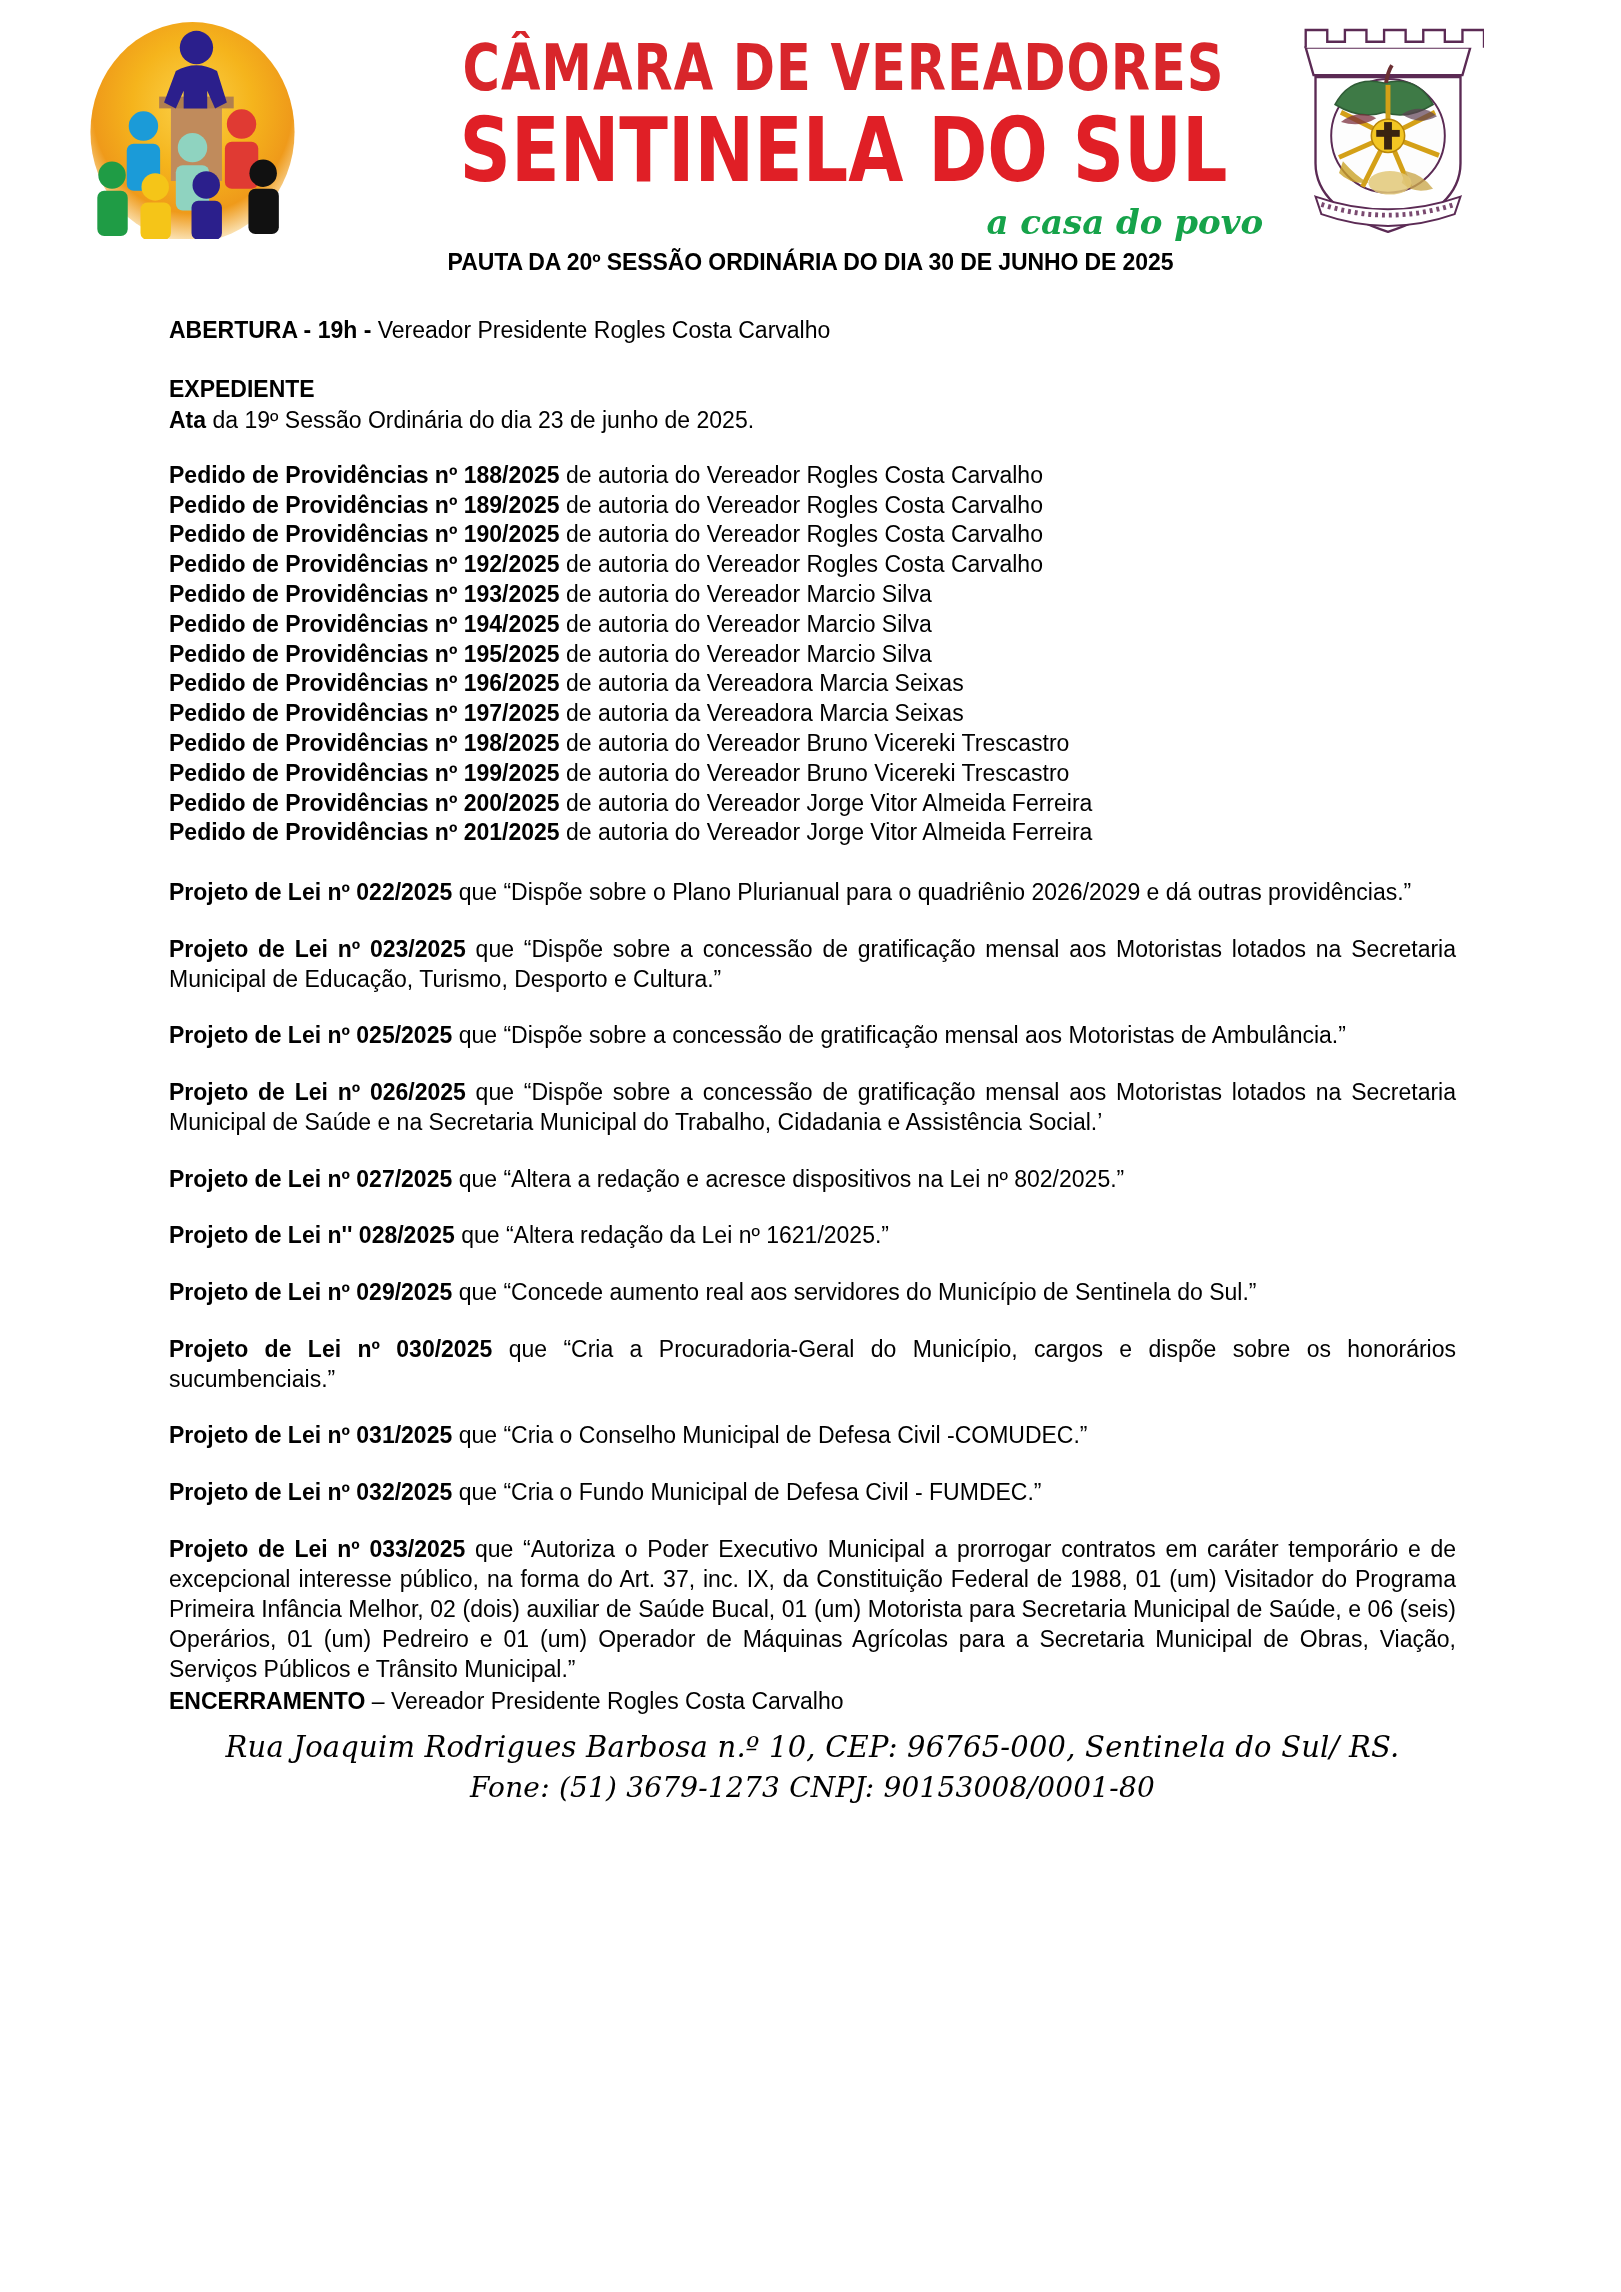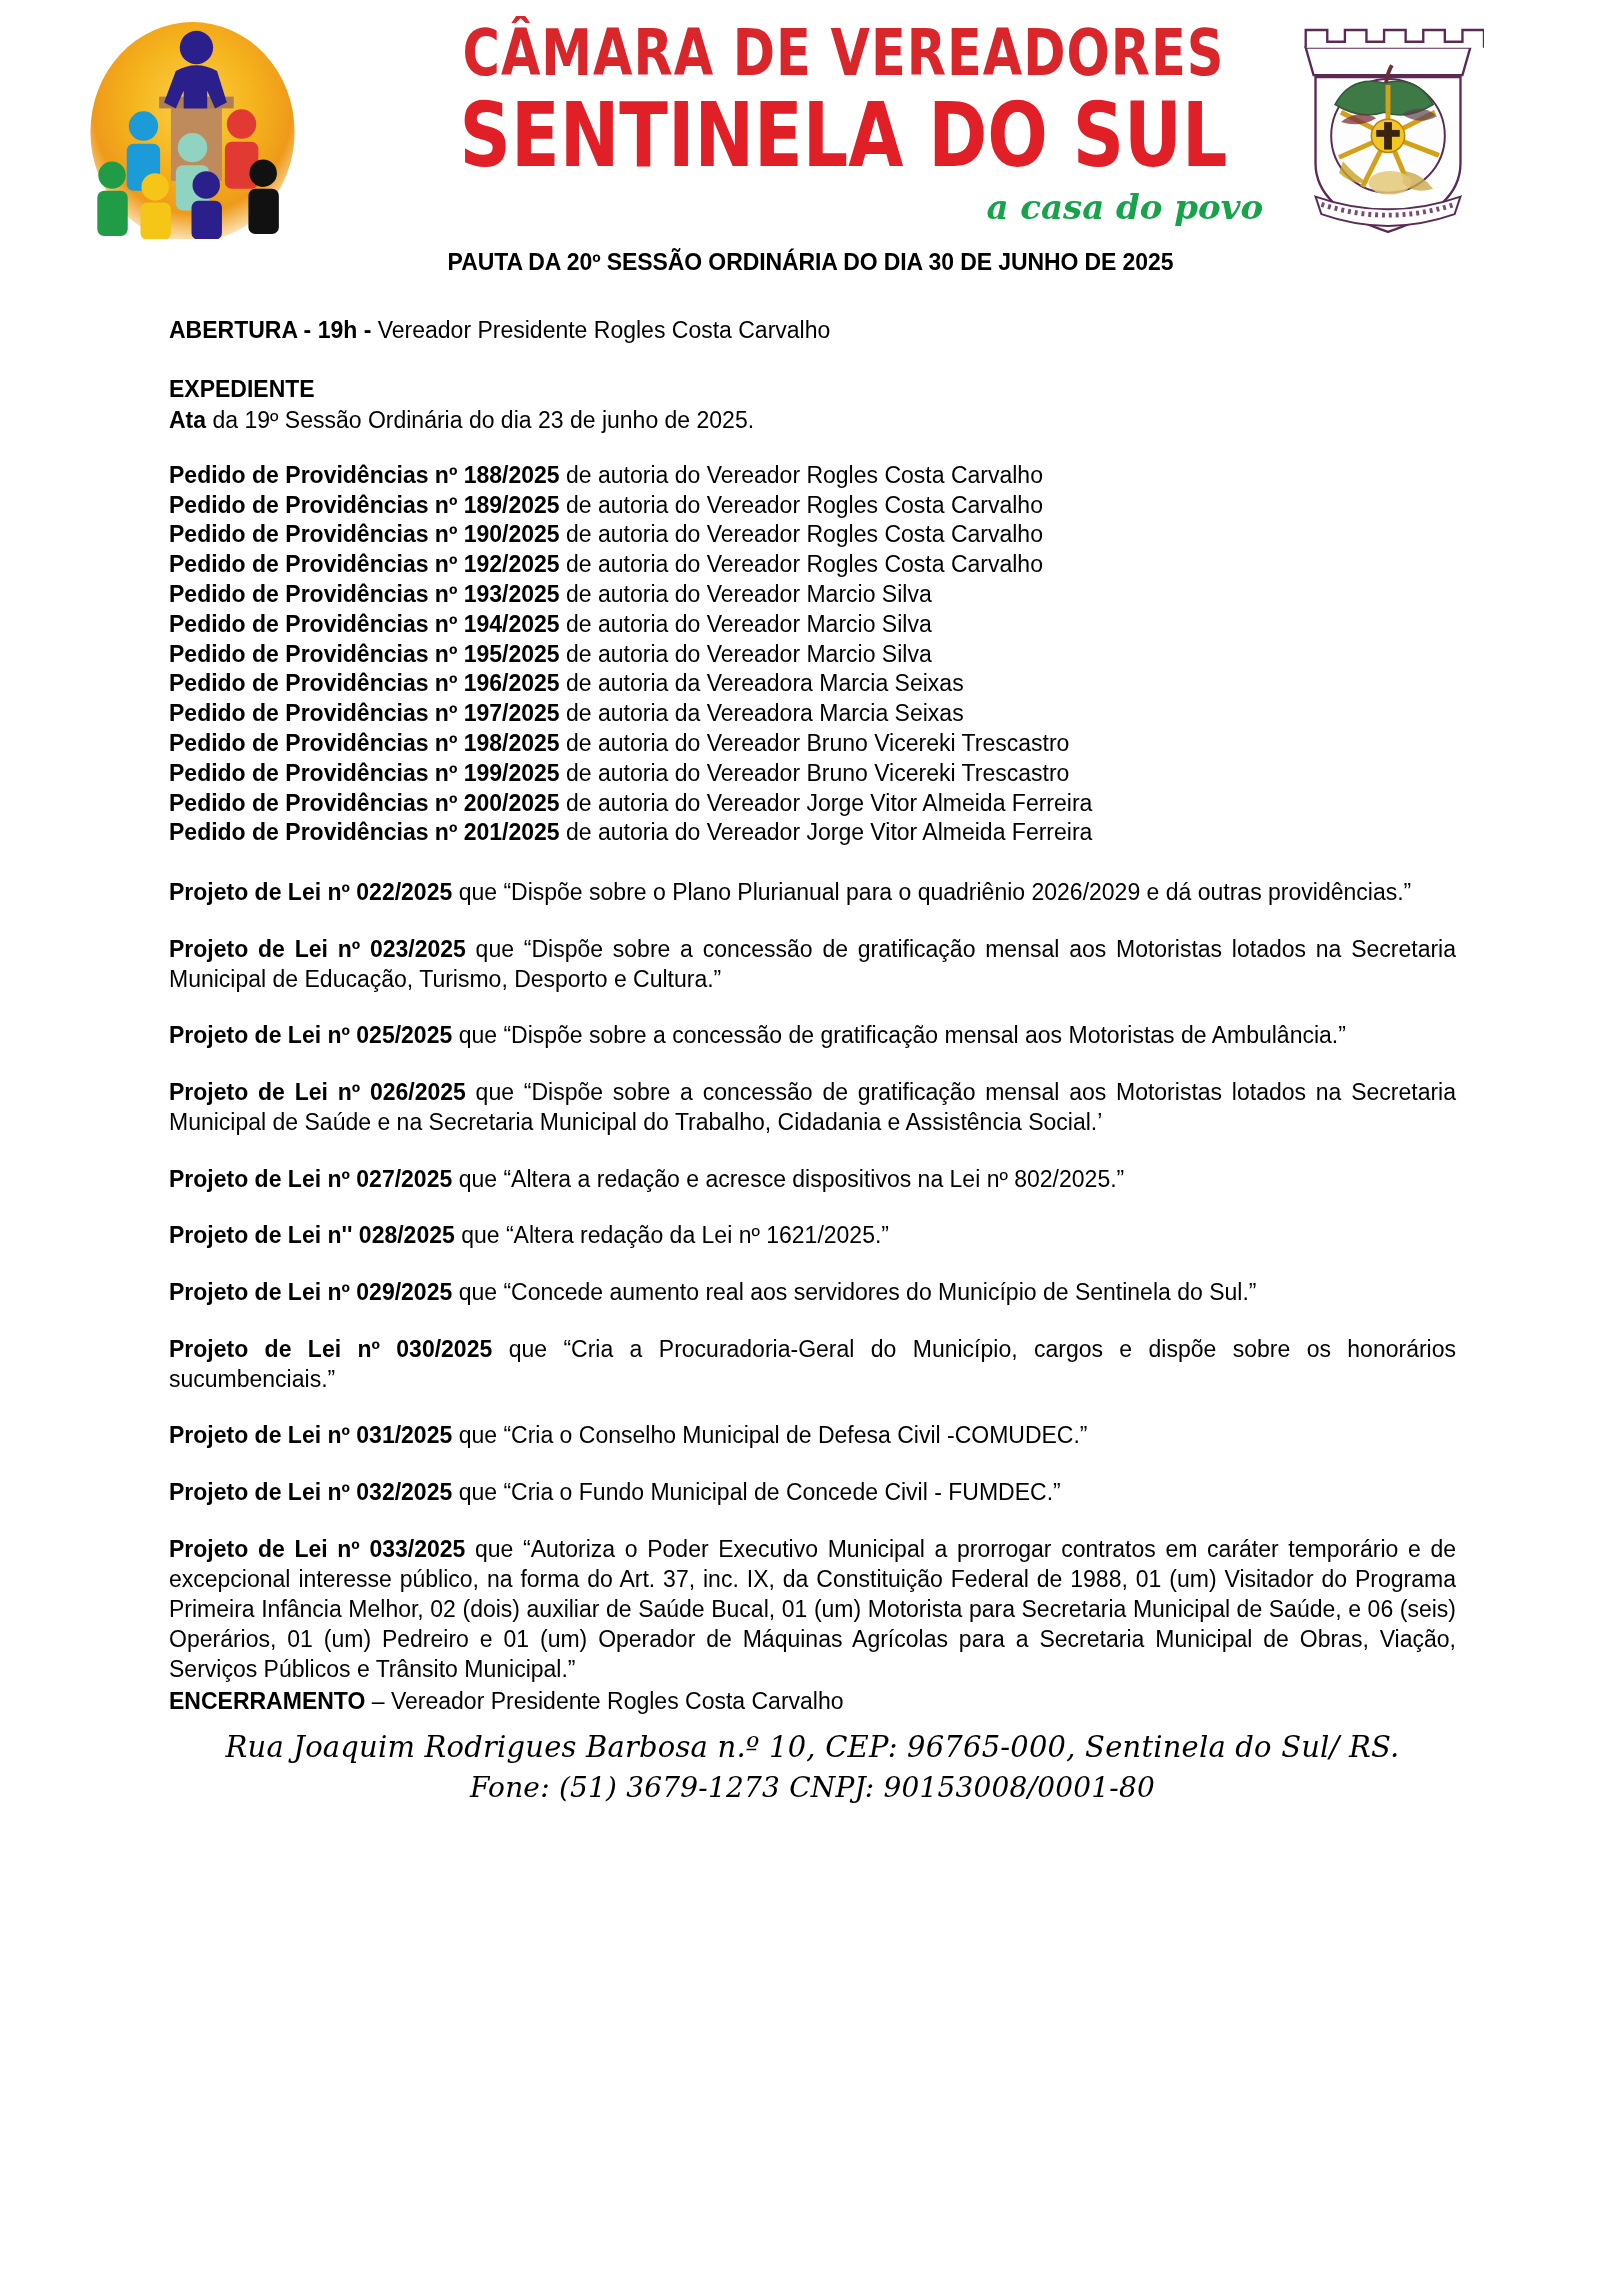--- a/index.html
+++ b/index.html
@@ -34,21 +34,21 @@
     left: 61px;
     top: 17.6px;
     width: 263px;
     height: 221px;
   }
   .logo-emblem svg { display: block; }
 
   .title-block {
     position: absolute;
     left: 412px;
-    top: 20px;
+    top: 35px;
     width: 863px;
     text-align: center;
   }
   .cam-line1 {
     font-family: "DejaVu Sans", sans-serif;
     font-weight: bold;
     font-size: 52px;
     letter-spacing: 1px;
     color: #d8262b;
     line-height: 1.04;
@@ -262,21 +262,21 @@
     <div class="pl-list">
       <p class="pl-item"><span class="b">Projeto de Lei nº 022/2025</span><span> que “Dispõe sobre o Plano Plurianual para o quadriênio 2026/2029 e dá outras providências.”</span></p>
       <p class="pl-item"><span class="b">Projeto de Lei nº 023/2025</span><span> que “Dispõe sobre a concessão de gratificação mensal aos Motoristas lotados na Secretaria Municipal de Educação, Turismo, Desporto e Cultura.”</span></p>
       <p class="pl-item"><span class="b">Projeto de Lei nº 025/2025</span><span> que “Dispõe sobre a concessão de gratificação mensal aos Motoristas de Ambulância.”</span></p>
       <p class="pl-item"><span class="b">Projeto de Lei nº 026/2025</span><span> que “Dispõe sobre a concessão de gratificação mensal aos Motoristas lotados na Secretaria Municipal de Saúde e na Secretaria Municipal do Trabalho, Cidadania e Assistência Social.’</span></p>
       <p class="pl-item"><span class="b">Projeto de Lei nº 027/2025</span><span> que “Altera a redação e acresce dispositivos na Lei nº 802/2025.”</span></p>
       <p class="pl-item"><span class="b">Projeto de Lei n'' 028/2025</span><span> que “Altera redação da Lei nº 1621/2025.”</span></p>
       <p class="pl-item"><span class="b">Projeto de Lei nº 029/2025</span><span> que “Concede aumento real aos servidores do Município de Sentinela do Sul.”</span></p>
       <p class="pl-item"><span class="b">Projeto de Lei nº 030/2025</span><span> que “Cria a Procuradoria-Geral do Município, cargos e dispõe sobre os honorários sucumbenciais.”</span></p>
       <p class="pl-item"><span class="b">Projeto de Lei nº 031/2025</span><span> que “Cria o Conselho Municipal de Defesa Civil -COMUDEC.”</span></p>
-      <p class="pl-item"><span class="b">Projeto de Lei nº 032/2025</span><span> que “Cria o Fundo Municipal de Concede Civil - FUMDEC.”</span></p>
+      <p class="pl-item"><span class="b">Projeto de Lei nº 032/2025</span><span> que “Cria o Fundo Municipal de Defesa Civil - FUMDEC.”</span></p>
       <p class="pl-item"><span class="b">Projeto de Lei nº 033/2025</span><span> que “Autoriza o Poder Executivo Municipal a prorrogar contratos em caráter temporário e de excepcional interesse público, na forma do Art. 37, inc. IX, da Constituição Federal de 1988, 01 (um) Visitador do Programa Primeira Infância Melhor, 02 (dois) auxiliar de Saúde Bucal, 01 (um) Motorista para Secretaria Municipal de Saúde, e 06 (seis) Operários, 01 (um) Pedreiro e 01 (um) Operador de Máquinas Agrícolas para a Secretaria Municipal de Obras, Viação, Serviços Públicos e Trânsito Municipal.”</span></p>
     </div>
 
     <p class="line encerramento">
       <span class="b">ENCERRAMENTO</span><span> – Vereador Presidente Rogles Costa Carvalho</span>
     </p>
 
     <div class="footer">
       <div>Rua Joaquim Rodrigues Barbosa n.º 10, CEP: 96765-000,  Sentinela do Sul/ RS.</div>
       <div class="footer-line2">Fone: (51) 3679-1273 CNPJ: 90153008/0001-80</div>

